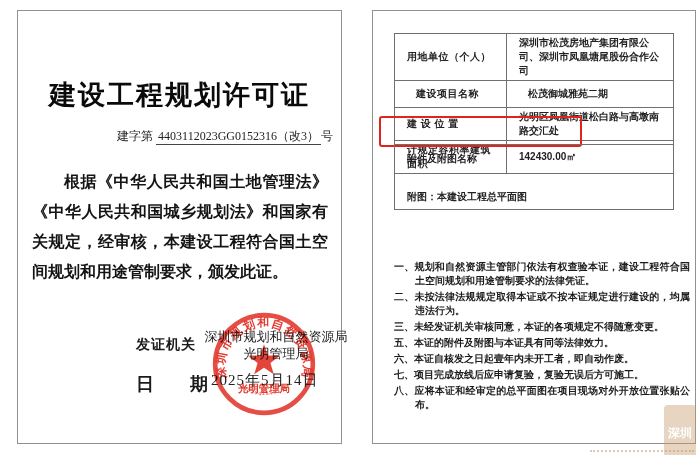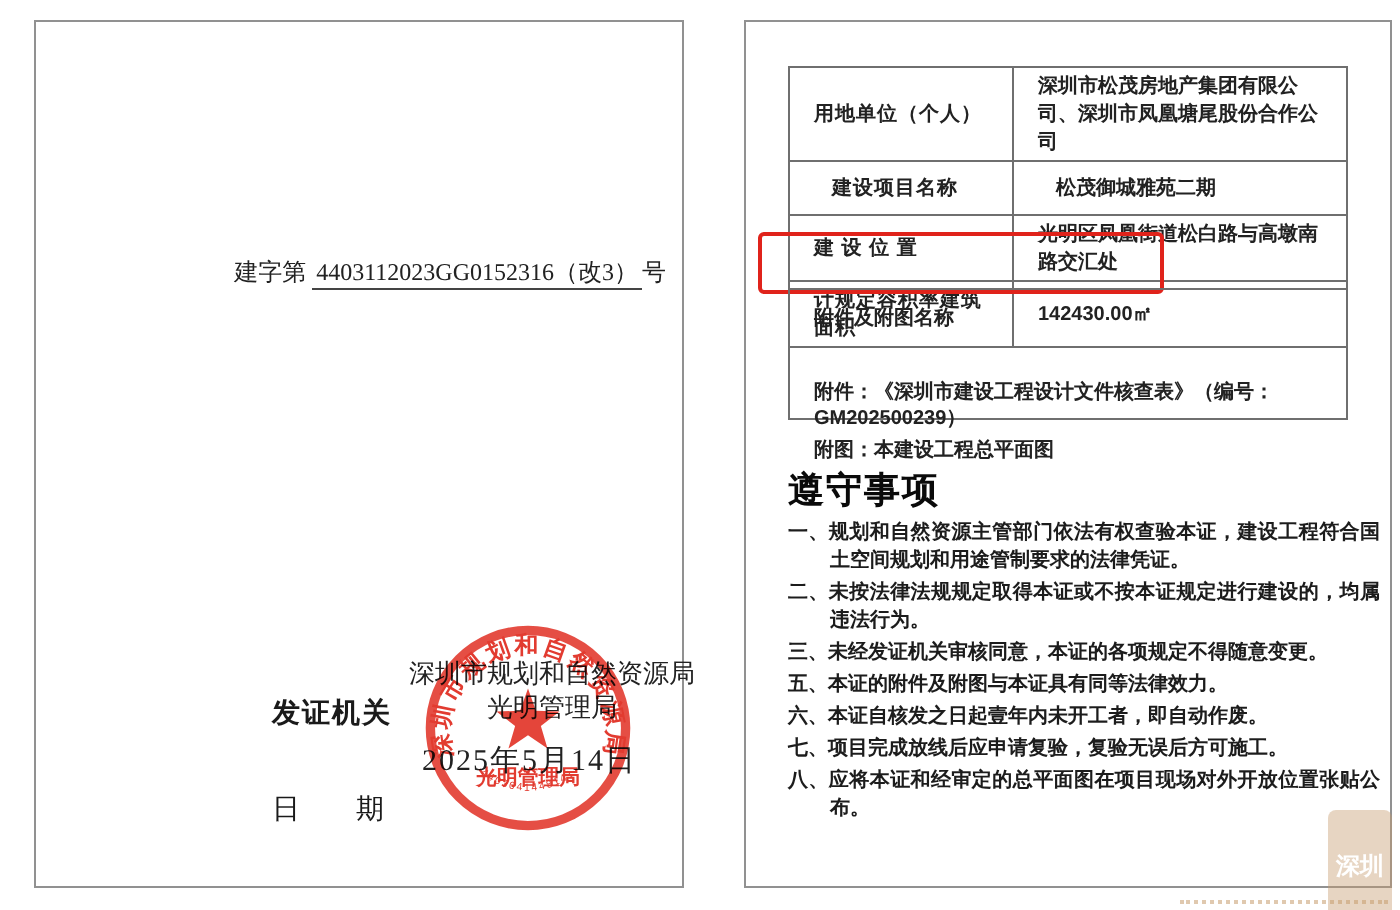--- a/index.html
+++ b/index.html
@@ -12,24 +12,24 @@
   
   .country{position:absolute;left:0;top:27px;width:100%;text-align:center;
            font-family:"Liberation Serif",serif;font-size:20px;letter-spacing:4px;color:#111;}
   .cert-title{position:absolute;left:0;top:66px;width:100%;text-align:center;
               font-weight:bold;font-size:27px;letter-spacing:2px;color:#0a0a0a;}
   .cert-no{position:absolute;right:8px;top:117px;font-family:"Liberation Serif",serif;
            font-size:12px;color:#222;}
   .cert-no .u{border-bottom:1px solid #444;padding:0 2px 1px 2px;}
   .body-text{position:absolute;left:14px;top:156px;width:296px;font-weight:bold;
              font-size:16px;line-height:30px;text-align:justify;text-indent:2em;color:#141414;}
-  .issuer-label{position:absolute;left:118px;top:325px;font-weight:bold;font-size:14px;letter-spacing:1px;margin-top:12px;}
+  .issuer-label{position:absolute;left:118px;top:325px;font-weight:bold;font-size:14px;letter-spacing:1px;}
   .issuer-value{position:absolute;left:178px;top:317px;width:160px;text-align:center;
                 font-family:"Liberation Serif",serif;font-size:13px;line-height:17px;color:#222;}
-  .date-label{position:absolute;left:118px;top:361px;font-weight:normal;font-size:14px;margin-top:24px;}
+  .date-label{position:absolute;left:118px;top:361px;font-weight:bold;font-size:18px;}
   .date-value{position:absolute;left:193px;top:360px;font-family:"Liberation Serif",serif;
               font-size:15px;letter-spacing:1px;color:#222;}
   .seal{position:absolute;left:192px;top:299px;width:108px;height:108px;
         mix-blend-mode:multiply;opacity:.92;}
 
   
   .info-table{position:absolute;left:21px;top:22px;width:280px;border-collapse:collapse;}
   .info-table td{border:1px solid #6f6f6f;font-weight:bold;font-size:10px;color:#222;
                  padding:2px 6px 2px 12px;vertical-align:middle;}
   .info-table td.lbl{width:84px;letter-spacing:0.5px;}
@@ -57,21 +57,23 @@
   .wm-box{position:absolute;left:74px;top:10px;background:rgba(198,156,109,0.42);color:#ffffff;
           font-size:12px;font-weight:bold;padding:20px 4px;border-radius:4px;}
   .wm-dots{position:absolute;left:0;bottom:3px;width:104px;border-bottom:2px dotted rgba(198,156,109,0.55);}
 </style>
 </head>
 <body>
 
 <div class="stage">
 
   <div class="page page-left">
+    <div class="cert-title">建设工程规划许可证</div>
     <div class="cert-no"><span>建字第</span> <span class="u">4403112023GG0152316（改3）</span><span>号</span></div>
+    <div class="body-text">根据《中华人民共和国土地管理法》《中华人民共和国城乡规划法》和国家有关规定，经审核，本建设工程符合国土空间规划和用途管制要求，颁发此证。</div>
 
     <div class="issuer-label">发证机关</div>
     <div class="issuer-value">
       <div>深圳市规划和自然资源局</div>
       <div>光明管理局</div>
     </div>
     <div class="date-label">日　　期</div>
     <div class="date-value">2025年5月14日</div>
 
     <svg class="seal" viewBox="0 0 104 104">
@@ -109,25 +111,23 @@
         <tr class="r4">
           <td class="lbl">计规定容积率建筑面积</td>
           <td>142430.00㎡</td>
         </tr>
       </tbody>
     </table>
     <div class="hl-box"></div>
 
     <div class="attach-box">
       <div class="t">附件及附图名称</div>
-      <div class="ln">附件：《深圳市建设工程设计文件核查表》（编号：GM202500239）</div>
       <div class="ln">附图：本建设工程总平面图</div>
     </div>
 
-    <div class="notice-title">遵守事项</div>
     <div class="notice-list">
       <div class="notice-item">一、规划和自然资源主管部门依法有权查验本证，建设工程符合国土空间规划和用途管制要求的法律凭证。</div>
       <div class="notice-item">二、未按法律法规规定取得本证或不按本证规定进行建设的，均属违法行为。</div>
       <div class="notice-item">三、未经发证机关审核同意，本证的各项规定不得随意变更。</div>
       <div class="notice-item">五、本证的附件及附图与本证具有同等法律效力。</div>
       <div class="notice-item">六、本证自核发之日起壹年内未开工者，即自动作废。</div>
       <div class="notice-item">七、项目完成放线后应申请复验，复验无误后方可施工。</div>
       <div class="notice-item">八、应将本证和经审定的总平面图在项目现场对外开放位置张贴公布。</div>
     </div>
   </div>

